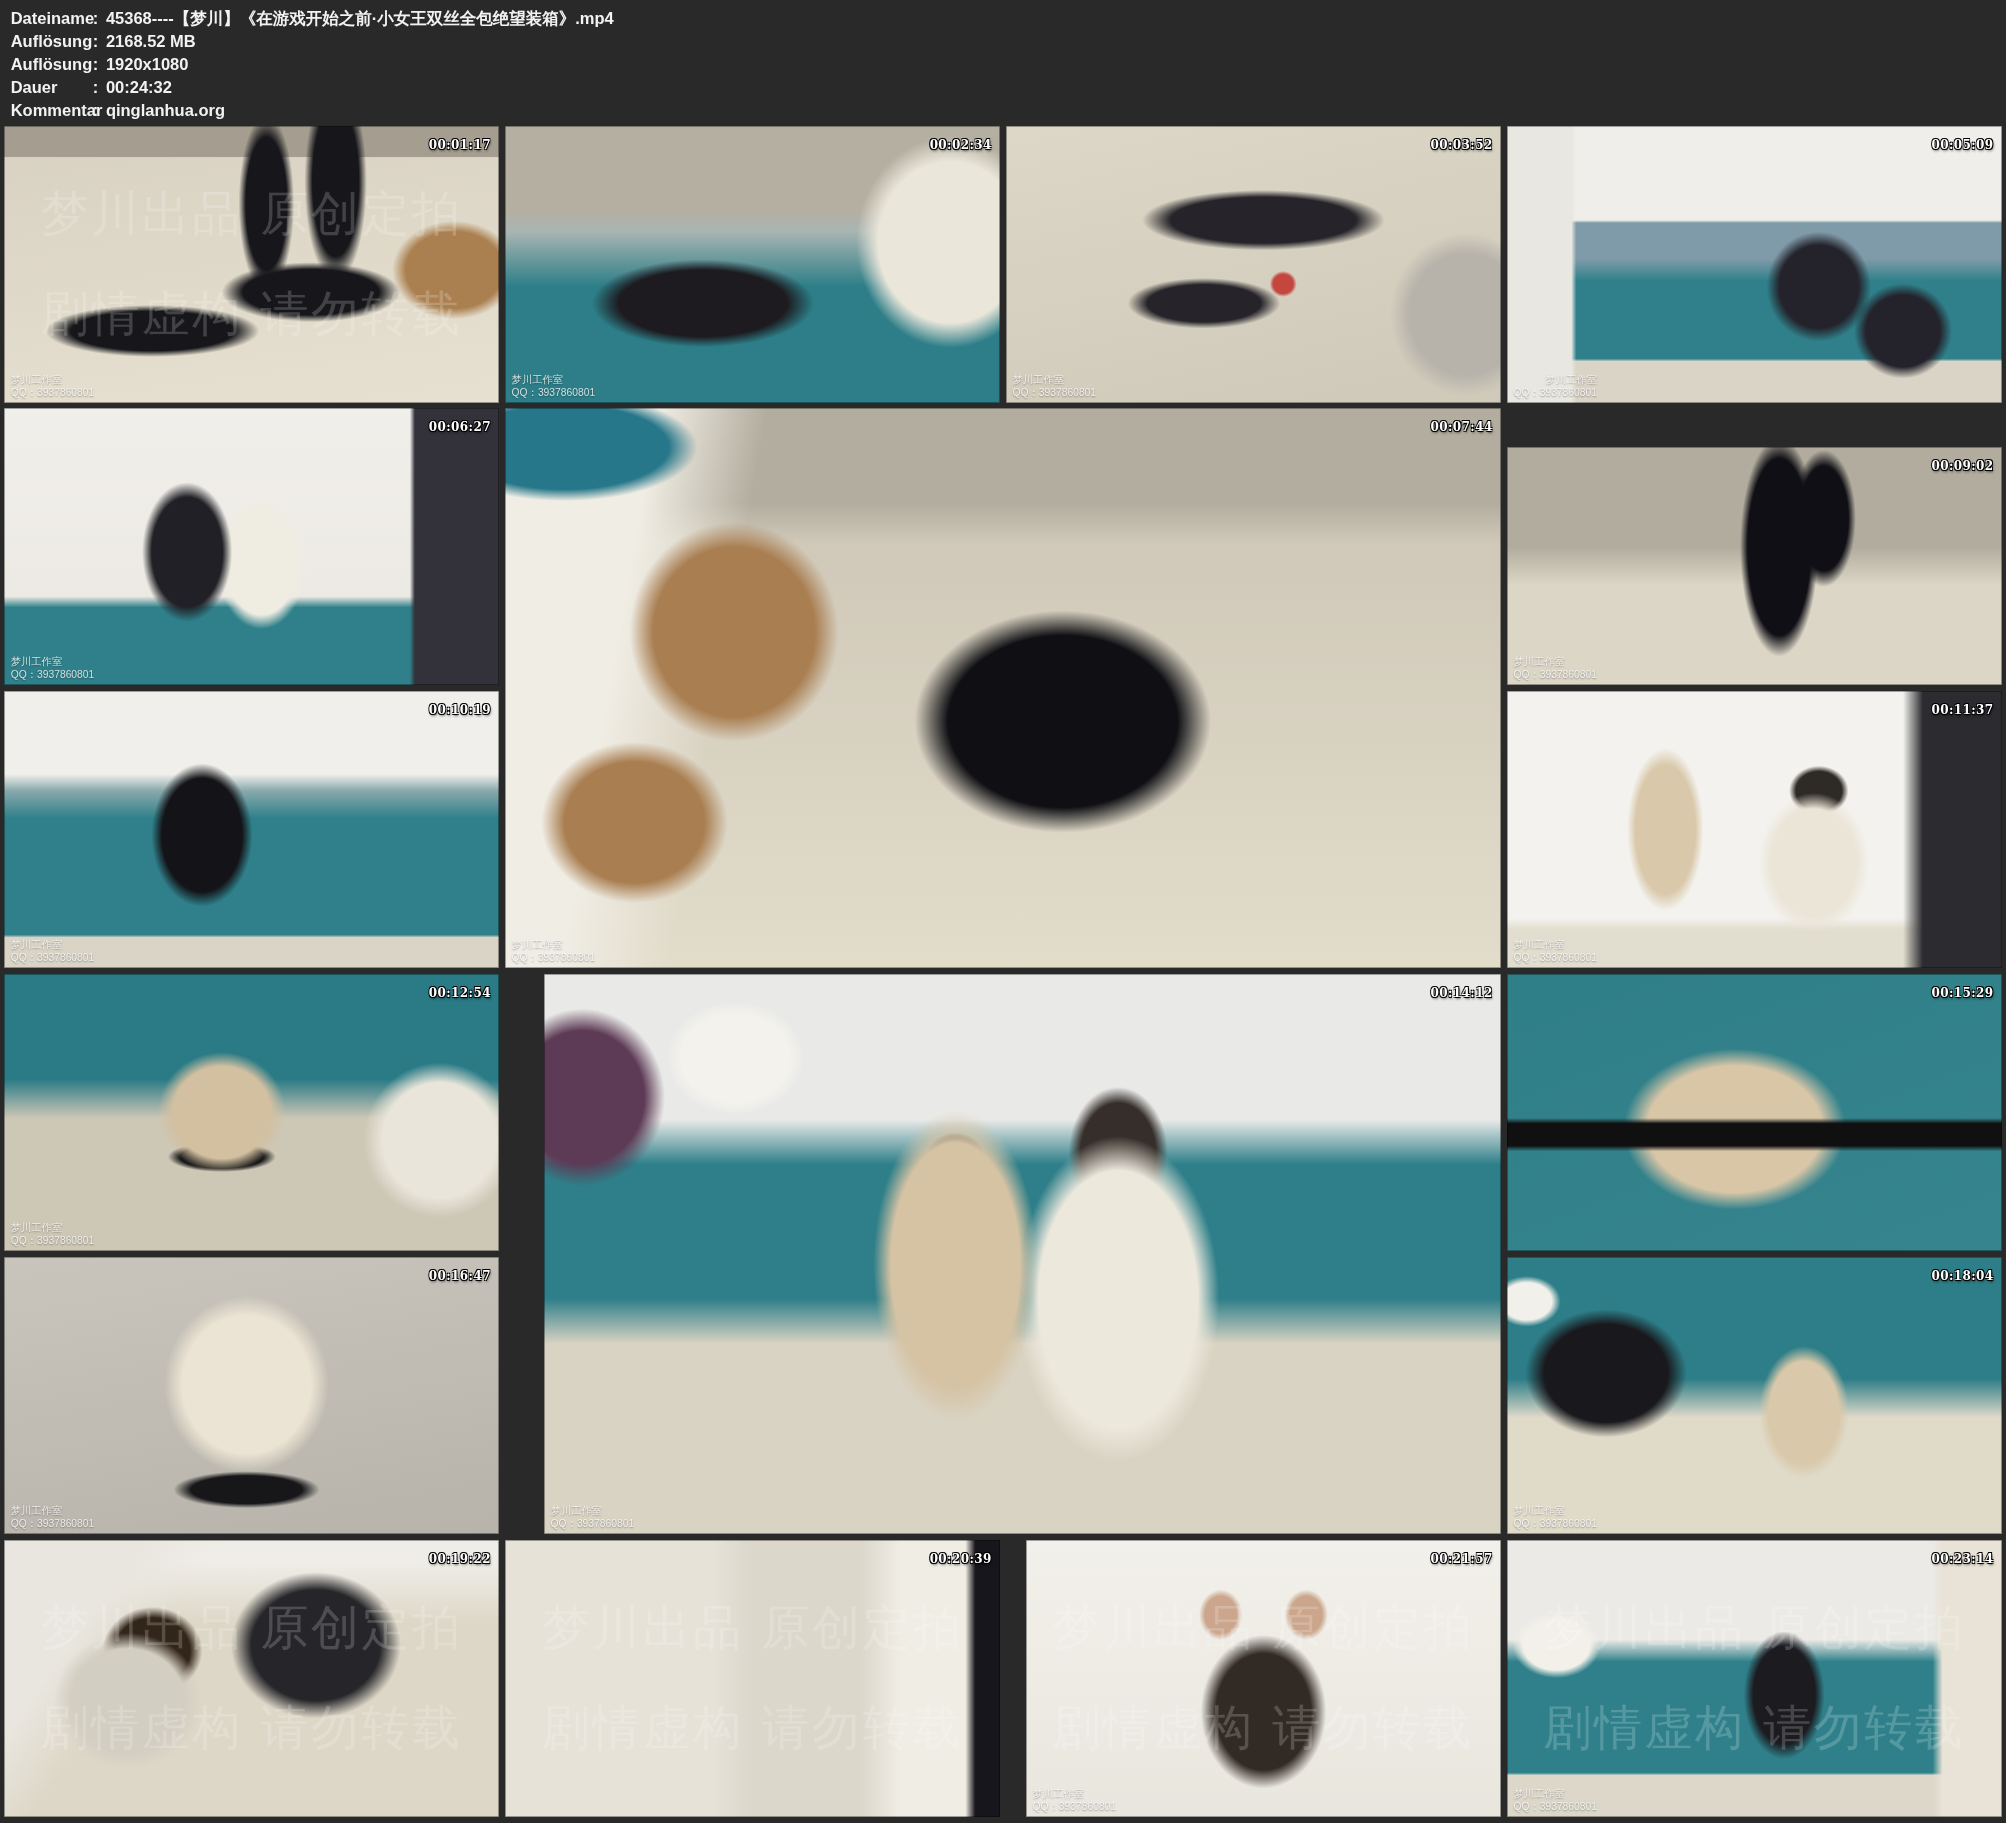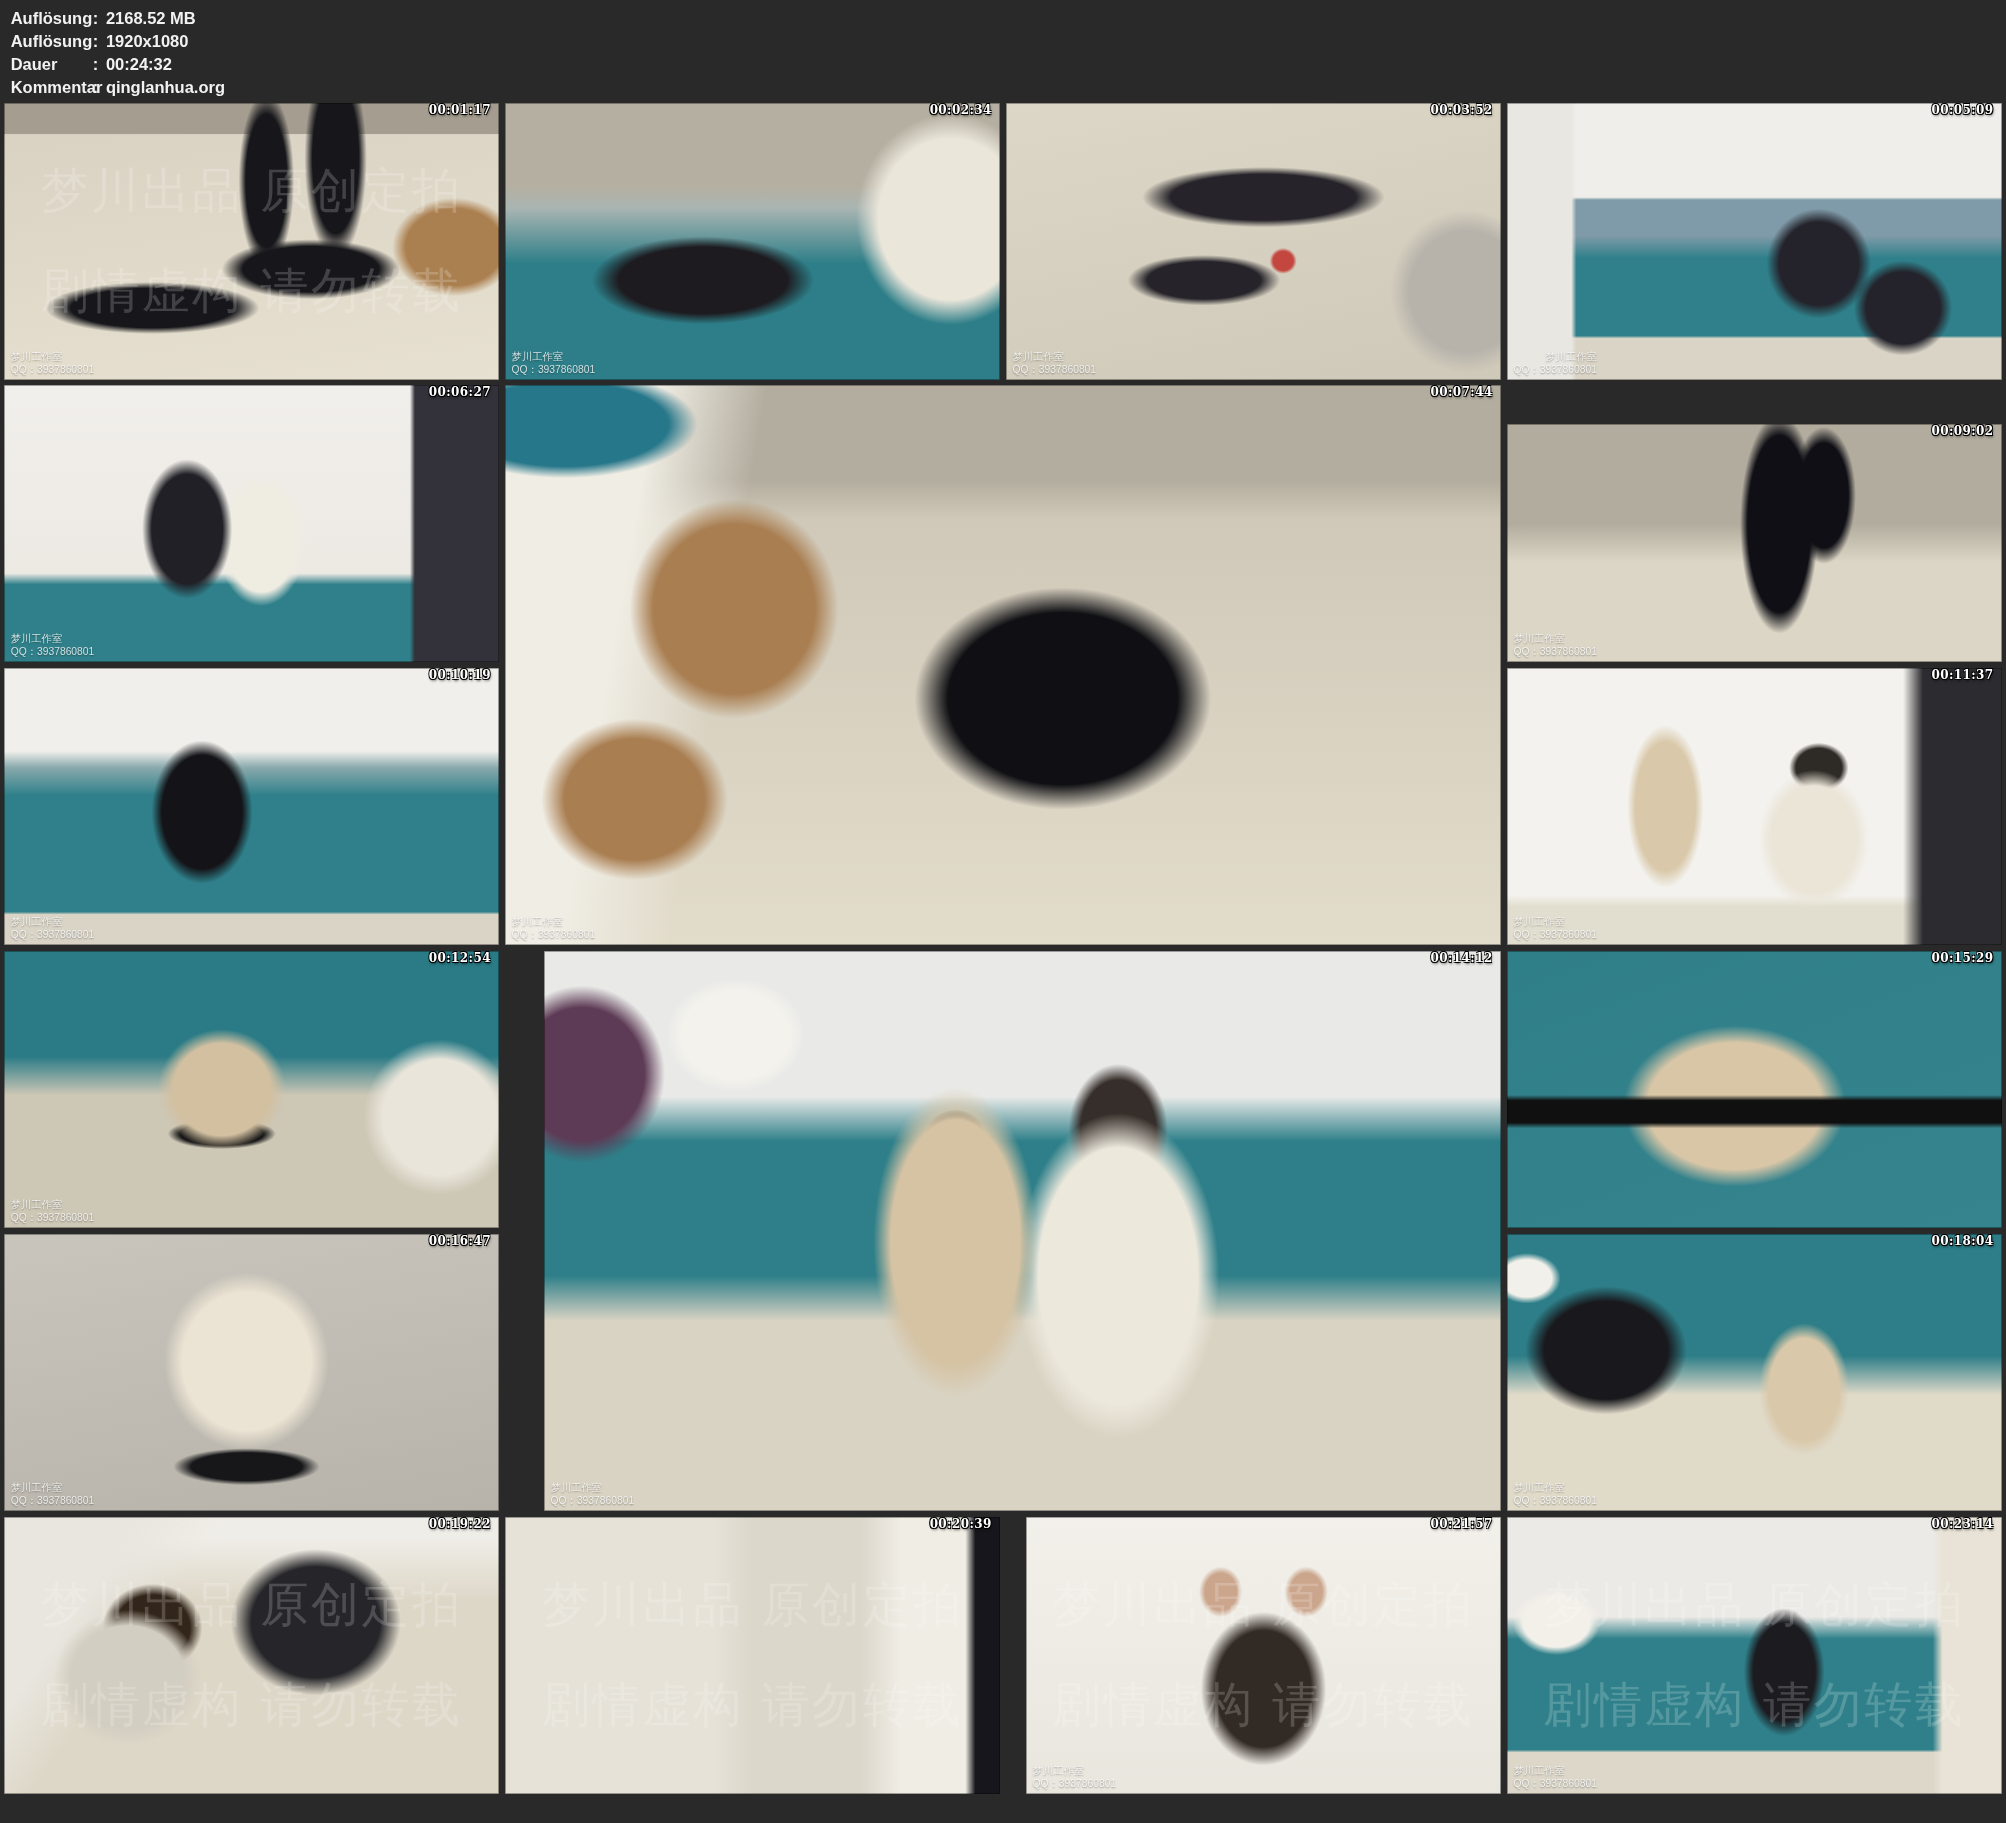--- a/index.html
+++ b/index.html
@@ -34,21 +34,21 @@
   }
   .t1 {grid-area:1/1;} .t2 {grid-area:1/2;} .t3 {grid-area:1/3;} .t4 {grid-area:1/4;}
   .t5 {grid-area:2/1;} .t6 {grid-area:2/2/4/4;} .t7 {grid-area:2/4;margin-top:39px;}
   .t8 {grid-area:3/1;} .t9 {grid-area:3/4;}
   .t10{grid-area:4/1;} .t11{grid-area:4/2/6/4;} .t12{grid-area:4/4;}
   .t13{grid-area:5/1;} .t14{grid-area:5/4;}
   .t15{grid-area:6/1;} .t16{grid-area:6/2;} .t17{grid-area:6/3;margin-left:20px;} .t18{grid-area:6/4;}
 
   
   .ts {
-    position:absolute; top:0; right:8.3px; z-index:3;
+    position:absolute; top:12px; right:8.3px; z-index:3;
     font-family:"DejaVu Serif", serif; font-size:12px; font-weight:bold;
     color:#fff; letter-spacing:0.4px;
     text-shadow:-0.8px -0.8px 0 #000, 0.8px -0.8px 0 #000, -0.8px 0.8px 0 #000,
                  0.8px 0.8px 0 #000, 0.8px 1.7px 2.5px rgba(0,0,0,.65);
   }
   
   .wm {
     position:absolute; left:6.6px; bottom:3.3px; z-index:3;
     color:rgba(255,255,255,.78); font-size:10.3px; line-height:1.25;
     text-shadow:0 0.8px 1.7px rgba(0,0,0,.35);
@@ -156,20 +156,23 @@
     radial-gradient(12% 16% at 10% 38%, var(--c4) 0 56%, transparent 74%),
     radial-gradient(12% 34% at 56% 56%, var(--c3) 0 52%, transparent 68%),
     linear-gradient(to right, transparent 0 86%, var(--c5) 88%),
     linear-gradient(to bottom, var(--c1) 0 36%, var(--c2) 44% 84%, #dcd7c9 85%);}
 </style>
 </head>
 <body>
 
 <div class="meta">
   <div class="meta-row">
+    <span class="meta-label">Dateiname</span><span class="meta-colon">:</span><span class="meta-value">45368----【梦川】《在游戏开始之前·小女王双丝全包绝望装箱》.mp4</span>
+  </div>
+  <div class="meta-row">
     <span class="meta-label">Auflösung</span><span class="meta-colon">:</span><span class="meta-value">2168.52 MB</span>
   </div>
   <div class="meta-row">
     <span class="meta-label">Auflösung</span><span class="meta-colon">:</span><span class="meta-value">1920x1080</span>
   </div>
   <div class="meta-row">
     <span class="meta-label">Dauer</span><span class="meta-colon">:</span><span class="meta-value">00:24:32</span>
   </div>
   <div class="meta-row">
     <span class="meta-label">Kommentar</span><span class="meta-colon">:</span><span class="meta-value">qinglanhua.org</span>

